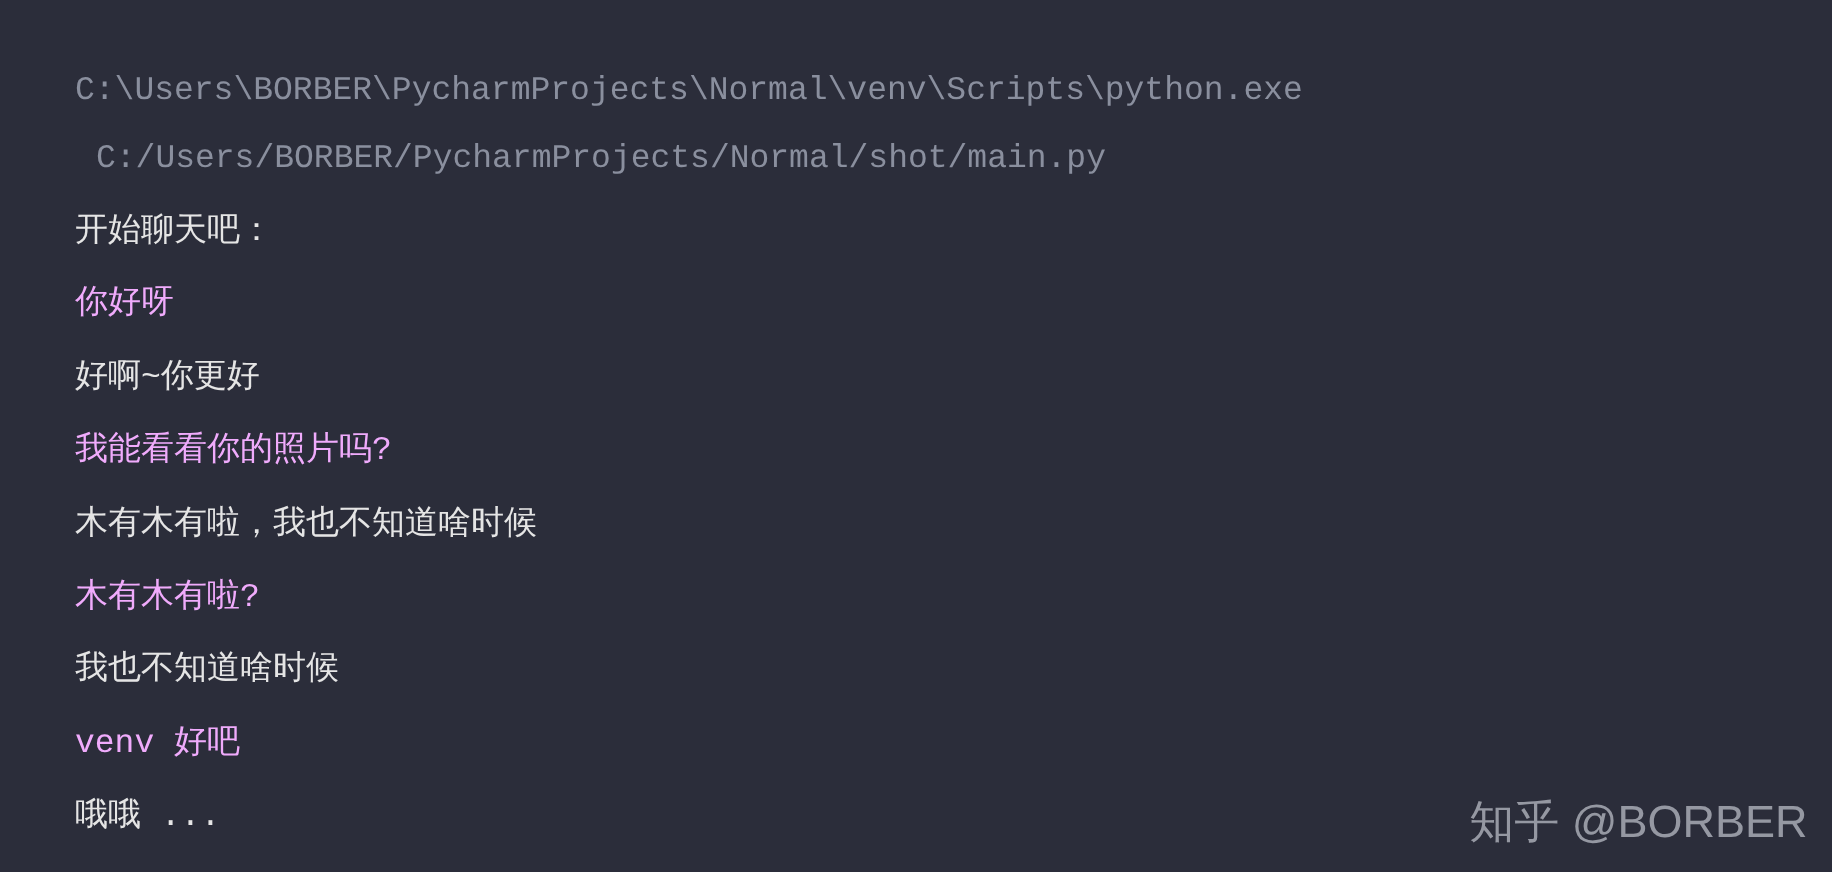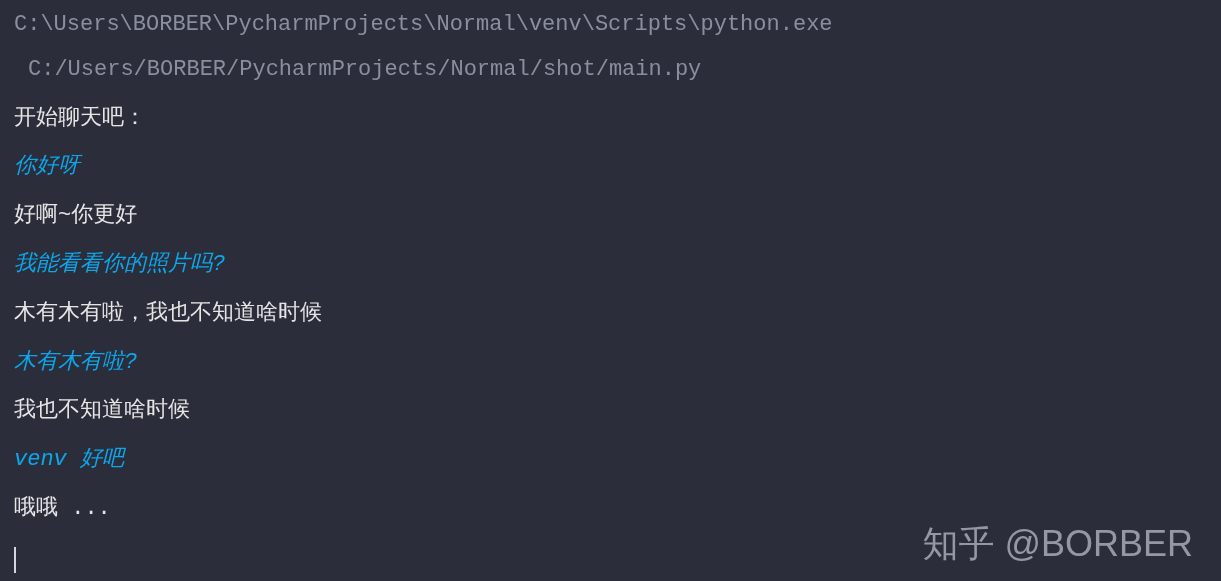--- a/index.html
+++ b/index.html
@@ -1,16 +1,16 @@
 <!DOCTYPE html>
 <html><head>
   <meta charset="utf-8">
   <style>
     * {
-      margin: 0;
+      margin: 12px;
       padding: 0;
       box-sizing: border-box;
     }
     body {
       background-color: #2b2d3a;
       font-family: "Consolas", "Monaco", "Courier New", monospace;
       font-size: 22px;
       width: 1221px;
       height: 581px;
       overflow: hidden;
@@ -29,38 +29,37 @@
     .path-line-indent {
       color: #8a8f9e;
       margin-bottom: 18px;
       padding-left: 14px;
       font-family: Liberation Mono, monospace;
     }
     .white-line {
       color: #e5e5e5;
     }
     .green-line {
-      color: #0ea5e9;
-      font-style: italic;
+      color: #f0abfc;
       font-weight: 500;
     }
     .cursor {
       display: inline-block;
       width: 2px;
       height: 26px;
       background-color: #d4d6dd;
       vertical-align: text-bottom;
       margin-top: 4px;
     }
     .watermark {
       position: absolute;
-      bottom: 12px;
+      bottom: 24px;
       right: 28px;
       color: #a8abb5;
-      font-size: 36px;
+      font-size: 30px;
       font-family: -apple-system, "Segoe UI", "Microsoft YaHei", sans-serif;
       opacity: 0.85;
     }
   </style>
 </head>
 <body>
 
 <div class="line path-line">C:\Users\BORBER\PycharmProjects\Normal\venv\Scripts\python.exe</div>
 <div class="line path-line-indent">C:/Users/BORBER/PycharmProjects/Normal/shot/main.py</div>
 

